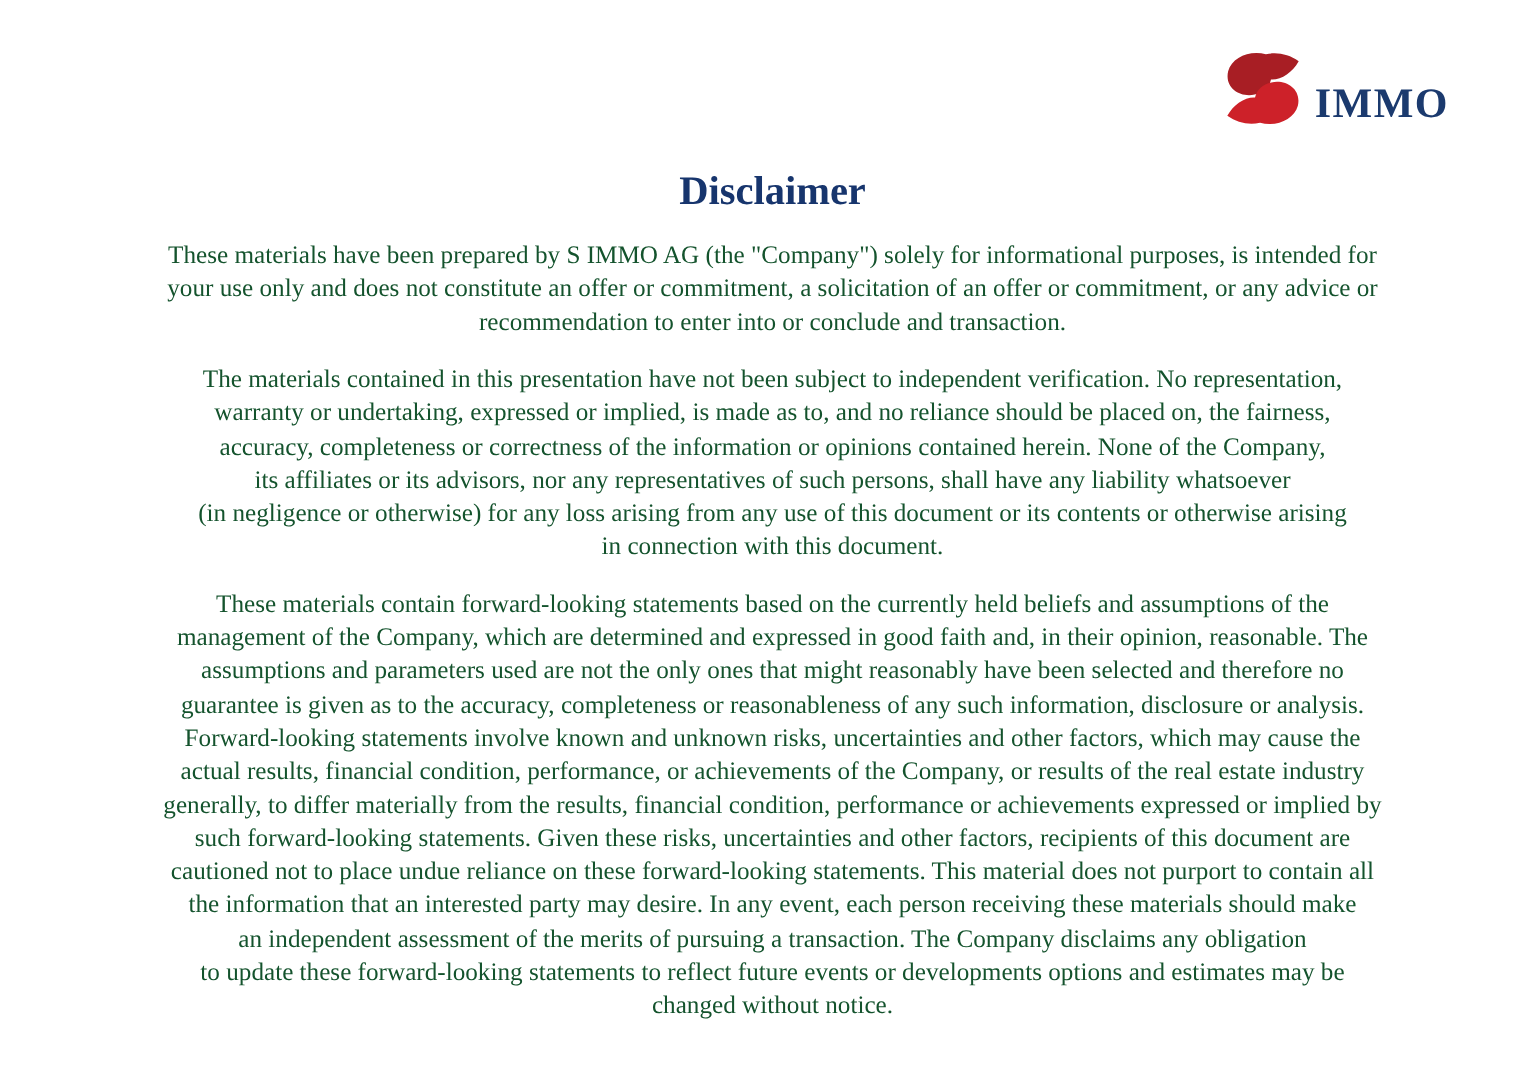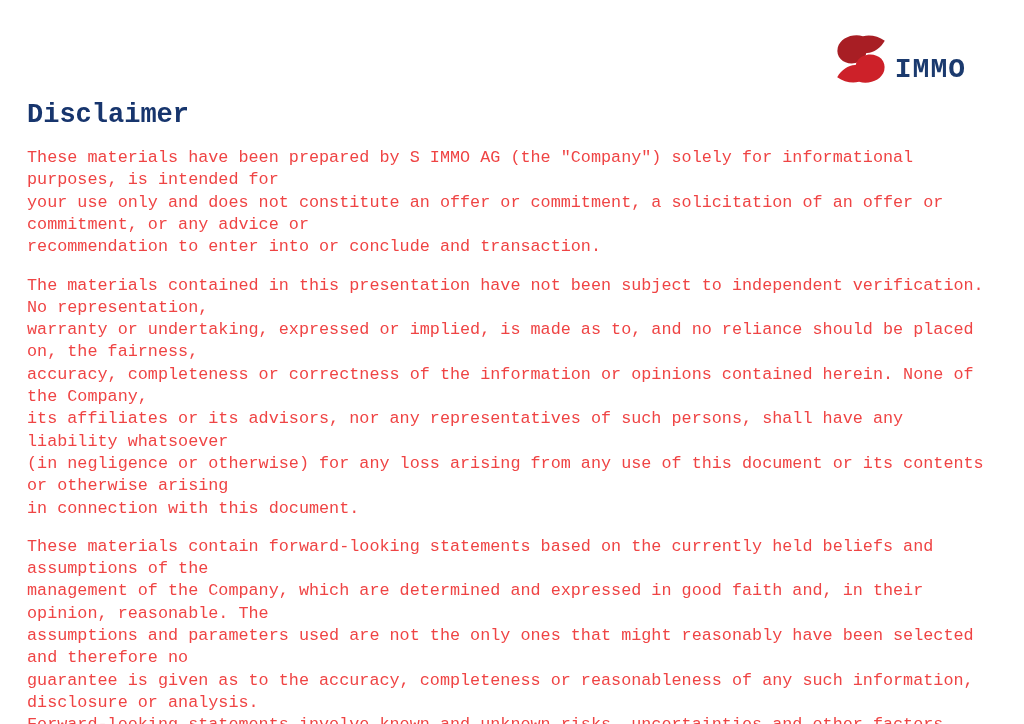--- a/index.html
+++ b/index.html
@@ -6,21 +6,21 @@
     margin: 0;
     padding: 0;
     background: #ffffff;
   }
   .slide {
     position: relative;
     width: 988px;
     height: 724px;
     background: #ffffff;
     overflow: hidden;
-    font-family: Liberation Mono, monospace;
+    font-family: Liberation Serif, serif;
   }
 
   
   .logo {
     position: absolute;
     top: 31px;
     right: 22px;
     display: flex;
     align-items: flex-end;
   }
@@ -32,35 +32,36 @@
     color: #1b3a6e;
     line-height: 1;
     margin-left: 5px;
     padding-bottom: 3px;
   }
 
   
   .content {
     position: absolute;
     left: 27px;
-    top: 100px;
+    top: 112px;
     width: 976px;
+    text-align: center;
   }
   .page-title {
     margin: 0 0 13px 0;
     font-size: 27px;
     font-weight: bold;
     color: #17356d;
     line-height: 1.15;
   }
   .body-para {
     margin: 16px 0 11px 0;
     font-size: 16.8px;
     line-height: 22.3px;
-    color: #ef4444;
+    color: #14532d;
     white-space: pre-line;
   }
 
   
   .footer-swoosh {
     position: absolute;
     right: 10px;
     bottom: 8px;
     width: 106px;
     height: 66px;

